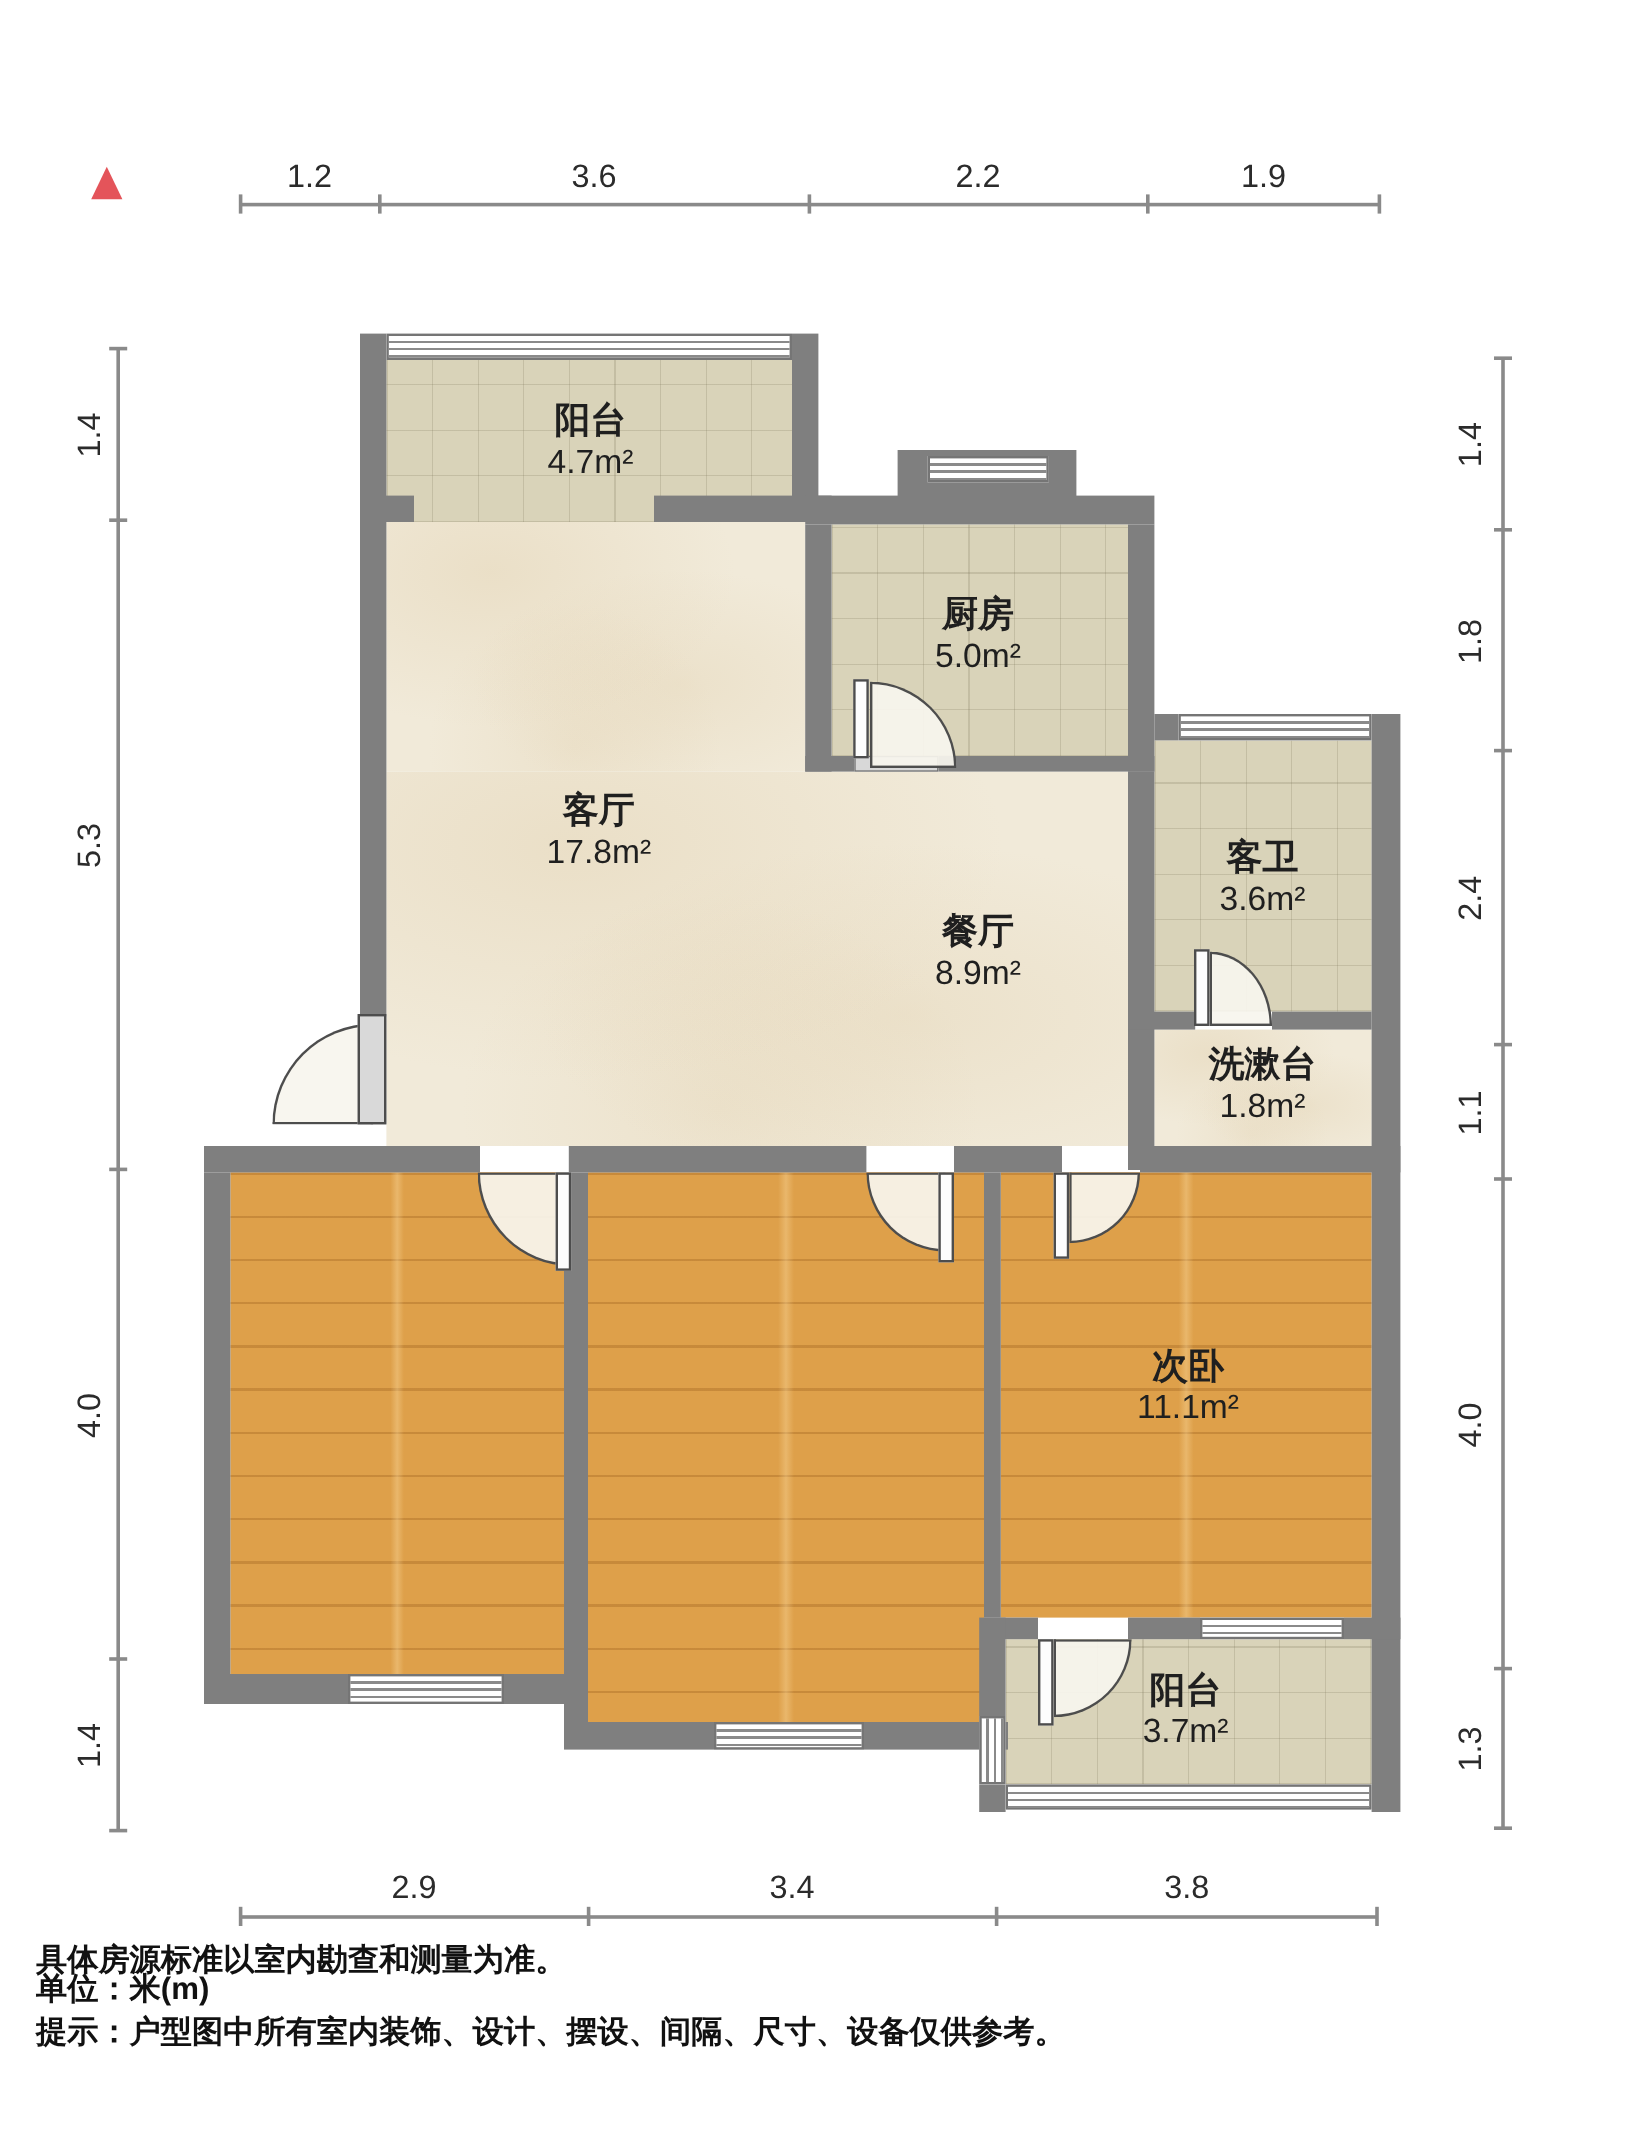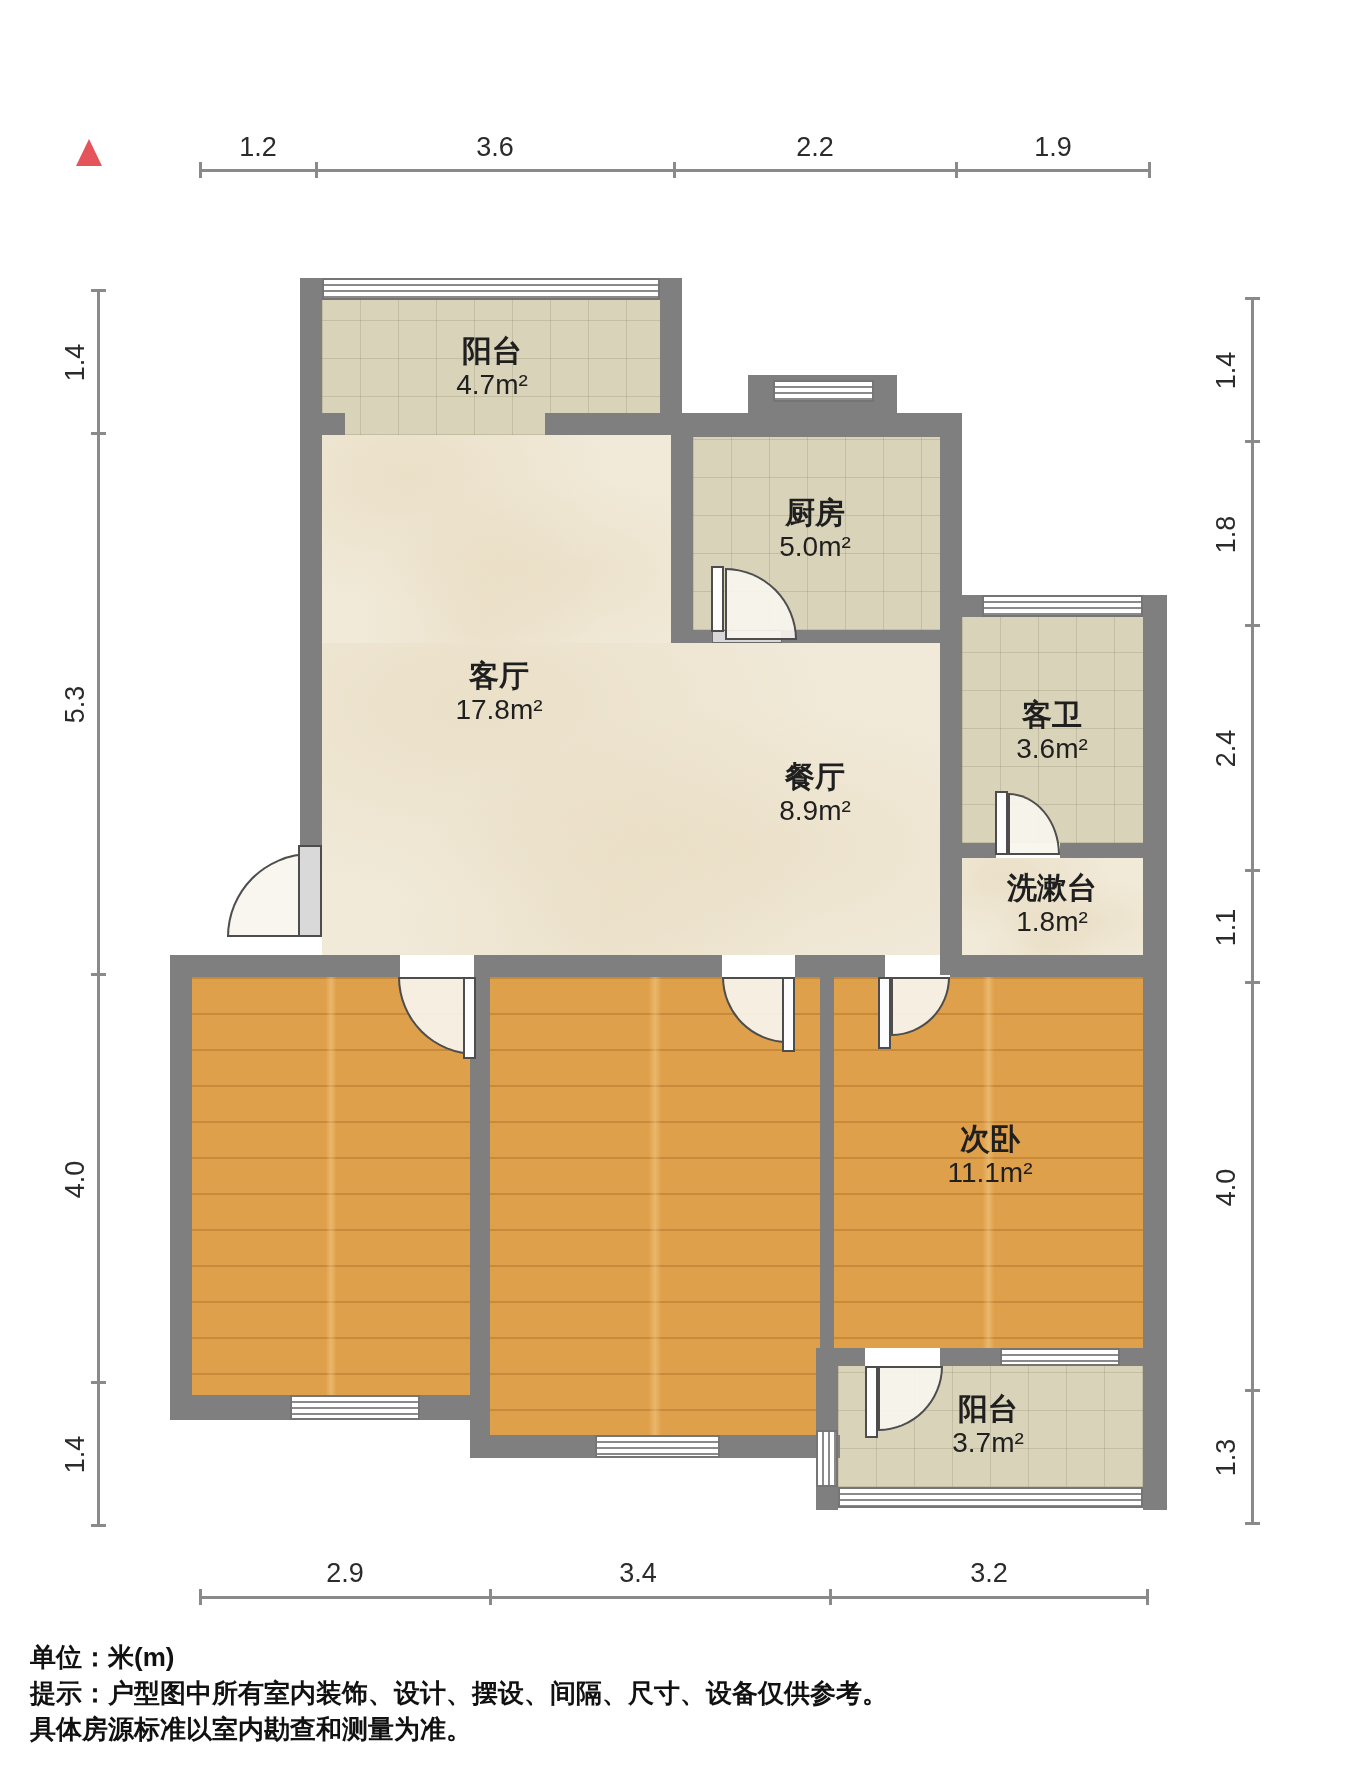--- a/index.html
+++ b/index.html
@@ -172,22 +172,22 @@
   <div class="dimlab" style="left:453px;top:132px">3.6</div>
   <div class="dimlab" style="left:773px;top:132px">2.2</div>
   <div class="dimlab" style="left:1011px;top:132px">1.9</div>
 
   <div class="dl" style="left:200px;top:1596px;width:948px;height:3px"></div>
   <div class="tick h" style="left:199px;top:1589px"></div>
   <div class="tick h" style="left:489px;top:1589px"></div>
   <div class="tick h" style="left:829px;top:1589px"></div>
   <div class="tick h" style="left:1146px;top:1589px"></div>
   <div class="dimlab" style="left:303px;top:1558px">2.9</div>
-  <div class="dimlab" style="left:596px;top:1558px">3.4</div>
-  <div class="dimlab" style="left:947px;top:1558px">3.2</div>
+  <div class="dimlab" style="left:618px;top:1558px">3.4</div>
+  <div class="dimlab" style="left:947px;top:1558px">3.8</div>
 
   <div class="dl" style="left:97px;top:290px;width:3px;height:1235px"></div>
   <div class="tick v" style="left:91px;top:289px"></div>
   <div class="tick v" style="left:91px;top:432px"></div>
   <div class="tick v" style="left:91px;top:973px"></div>
   <div class="tick v" style="left:91px;top:1381px"></div>
   <div class="tick v" style="left:91px;top:1524px"></div>
   <div class="dimlab v" style="left:33px;top:347px">1.4</div>
   <div class="dimlab v" style="left:33px;top:689px">5.3</div>
   <div class="dimlab v" style="left:33px;top:1164px">4.0</div>
@@ -203,15 +203,15 @@
   <div class="tick v" style="left:1245px;top:1522px"></div>
   <div class="dimlab v" style="left:1184px;top:355px">1.4</div>
   <div class="dimlab v" style="left:1184px;top:519px">1.8</div>
   <div class="dimlab v" style="left:1184px;top:733px">2.4</div>
   <div class="dimlab v" style="left:1184px;top:912px">1.1</div>
   <div class="dimlab v" style="left:1184px;top:1172px">4.0</div>
   <div class="dimlab v" style="left:1184px;top:1442px">1.3</div>
 
   <div class="footer" style="top:1640px">单位：米(m)</div>
   <div class="footer" style="top:1676px">提示：户型图中所有室内装饰、设计、摆设、间隔、尺寸、设备仅供参考。</div>
-  <div class="footer" style="top:1712px">具体房源标准以室内勘查和测量为准。</div>
+  <div class="footer" style="top:1616px">具体房源标准以室内勘查和测量为准。</div>
 
 </div>
 
 </body></html>

